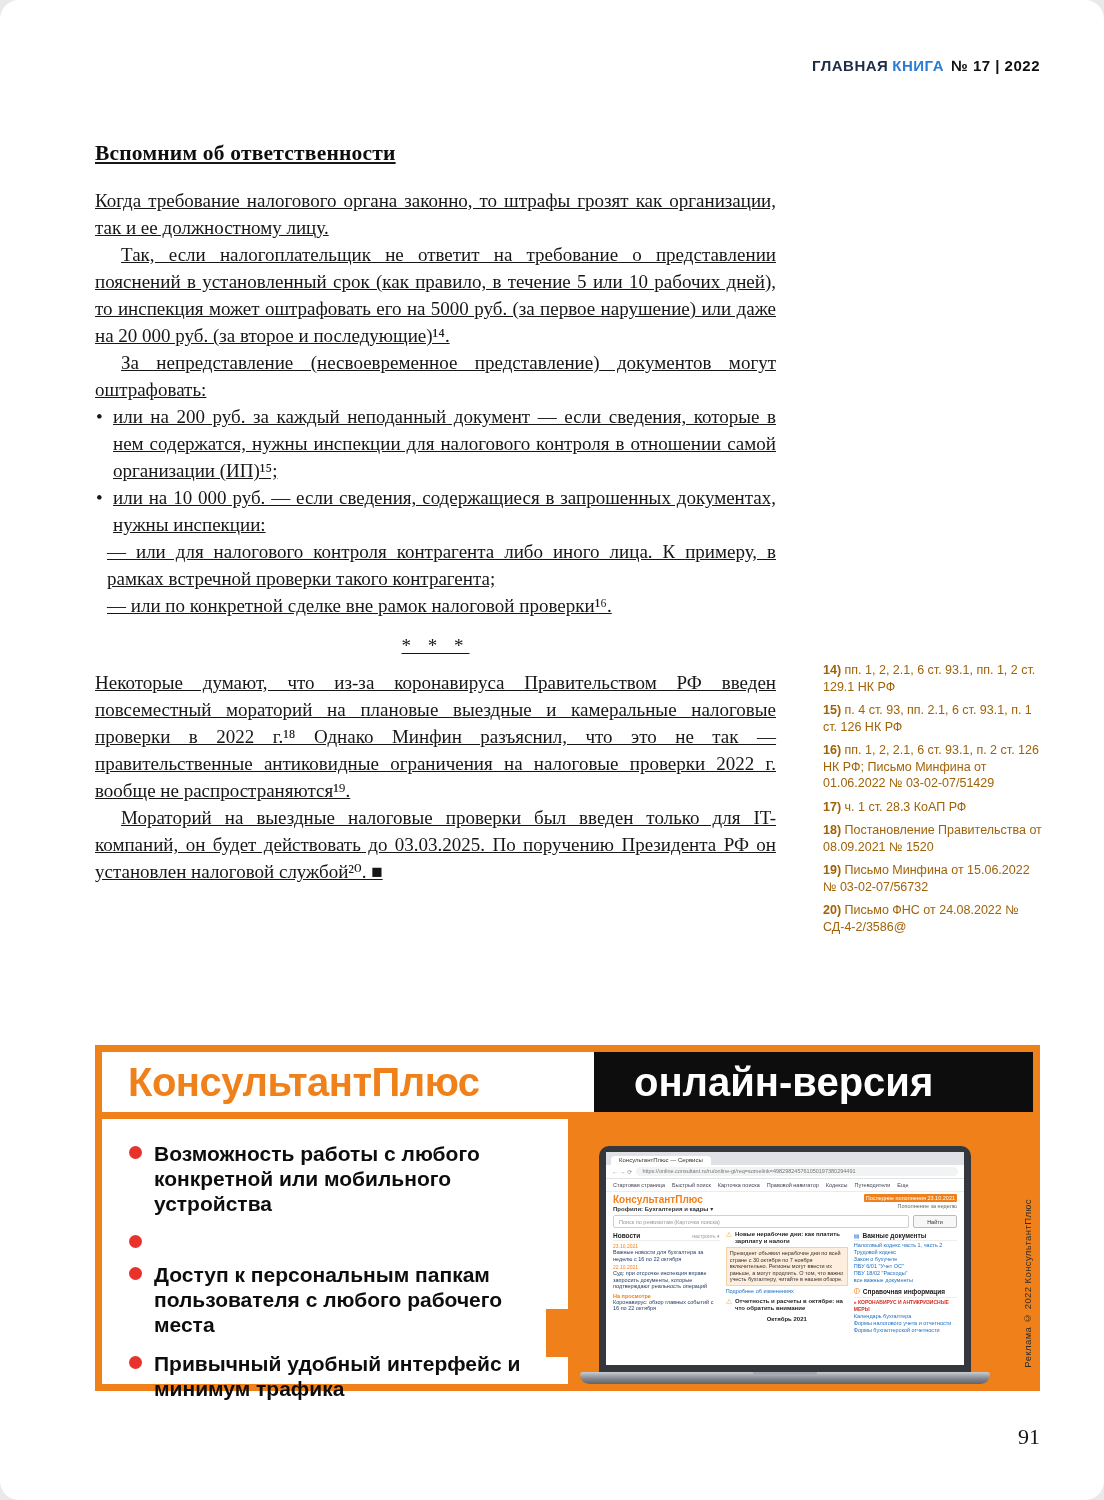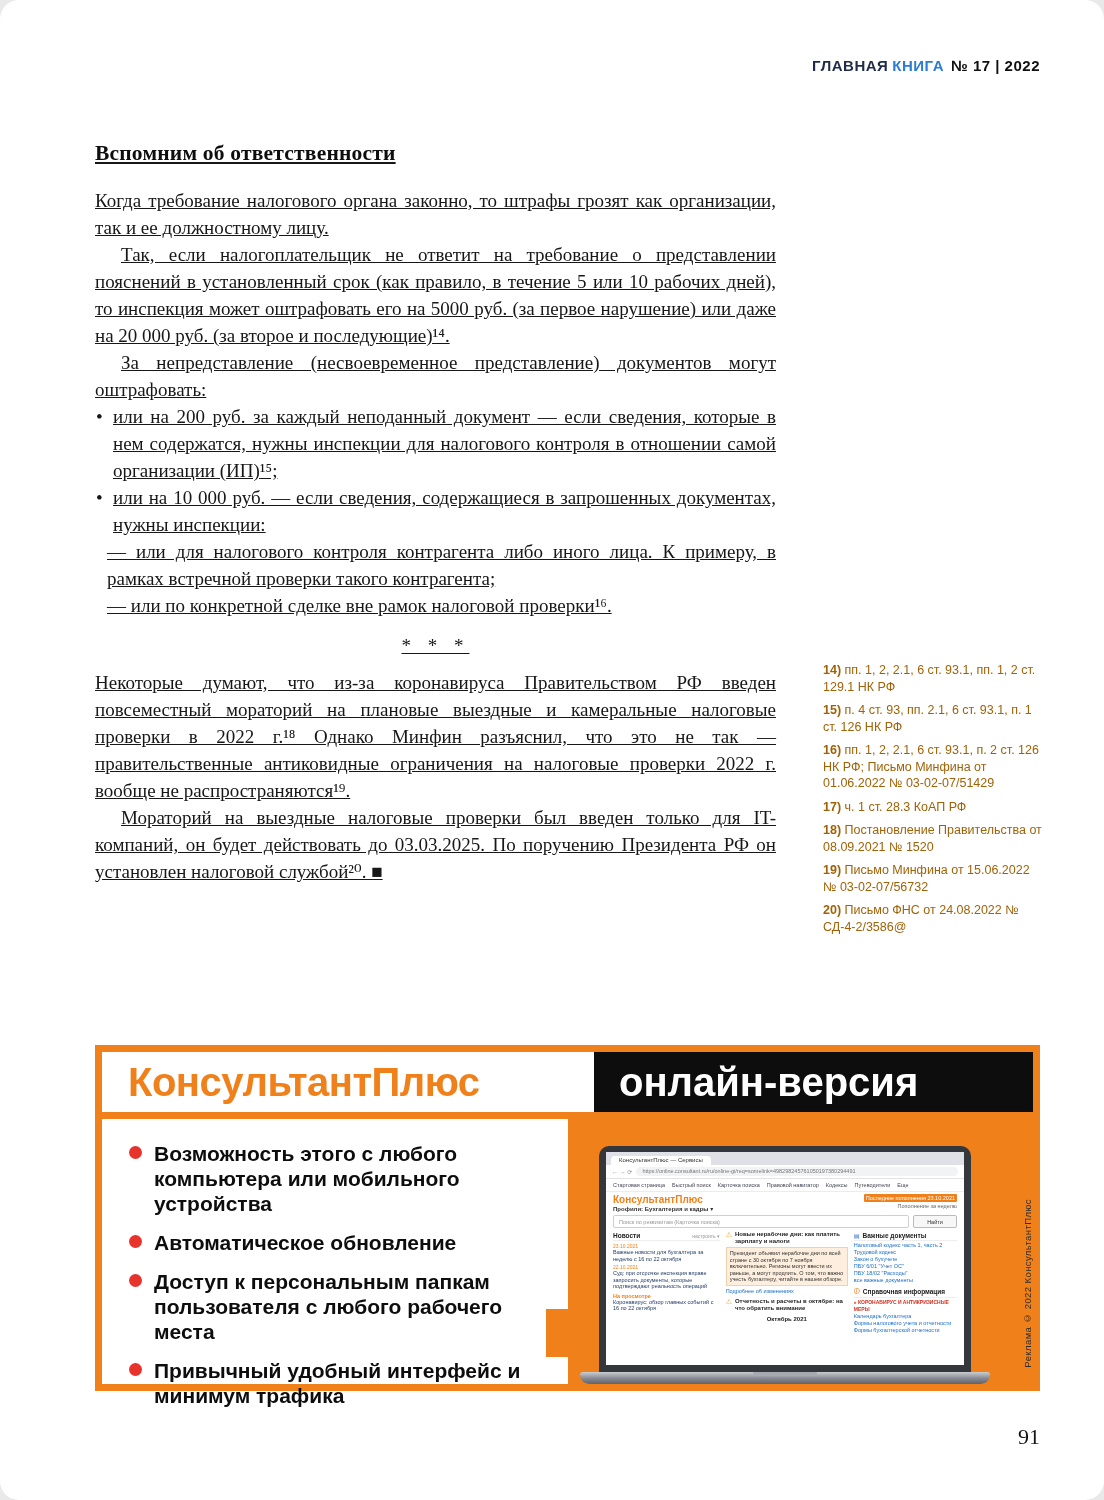--- a/index.html
+++ b/index.html
@@ -31,21 +31,21 @@
 
   
   .pageno{position:absolute;top:1424px;right:64px;font-size:22px;color:#141414;}
 
   
   .ad{position:absolute;left:95px;top:1045px;width:945px;height:346px;background:#F08019;padding:7px;box-sizing:border-box;}
   .ad-head{display:flex;height:60px;font-family:"Liberation Sans","DejaVu Sans",sans-serif;font-weight:bold;}
   .ad-brand{width:492px;background:#ffffff;color:#F08019;font-size:40px;display:flex;align-items:center;
             padding-left:26px;box-sizing:border-box;letter-spacing:-.5px;}
   .ad-product{flex:1;background:#0d0d0d;color:#ffffff;font-size:40px;display:flex;align-items:center;
-              padding-left:25px;box-sizing:border-box;}
+              padding-left:40px;box-sizing:border-box;}
   .ad-body{position:relative;margin-top:7px;height:265px;}
   .ad-panel{position:absolute;left:0;top:0;width:466px;height:100%;background:#ffffff;
             padding:22px 16px 0 27px;box-sizing:border-box;z-index:1;}
   .feat{display:flex;gap:12px;margin-bottom:14px;font-family:"Liberation Sans","DejaVu Sans",sans-serif;
         font-weight:bold;font-size:21px;line-height:25px;color:#0d0d0d;}
   .fdot{flex:0 0 13px;width:13px;height:13px;border-radius:50%;background:#E8332D;margin-top:5px;}
   .ad-square{position:absolute;left:444px;top:190px;width:49px;height:48px;background:#F08019;z-index:2;}
   .ad-legal{position:absolute;right:0;top:80px;writing-mode:vertical-rl;transform:rotate(180deg);
             font-family:"Liberation Sans","DejaVu Sans",sans-serif;font-size:9.5px;color:#2c2c2c;letter-spacing:.4px;}
 
@@ -139,25 +139,24 @@
 
   <div class="ad">
     <div class="ad-head">
       <div class="ad-brand">КонсультантПлюс</div>
       <div class="ad-product">онлайн-версия</div>
     </div>
     <div class="ad-body">
       <div class="ad-panel">
         <div class="feat">
             <span class="fdot"></span>
-            <span>Возможность этого с любого компьютера или мобильного устройства</span>
-          </div>
-        <div class="feat">
-            <span class="fdot"></span>
-            <span>Автоматическое обновление</span>
+            <span>Возможность работы с любого конкретной или мобильного устройства</span>
+          </div>
+        <div class="feat">
+            <span class="fdot"></span>
           </div>
         <div class="feat">
             <span class="fdot"></span>
             <span>Доступ к персональным папкам пользователя с любого рабочего места</span>
           </div>
         <div class="feat">
             <span class="fdot"></span>
             <span>Привычный удобный интерфейс и минимум трафика</span>
           </div>
       </div>

